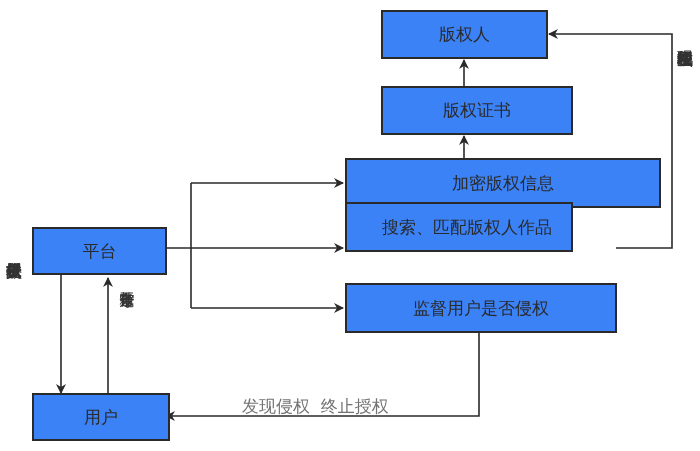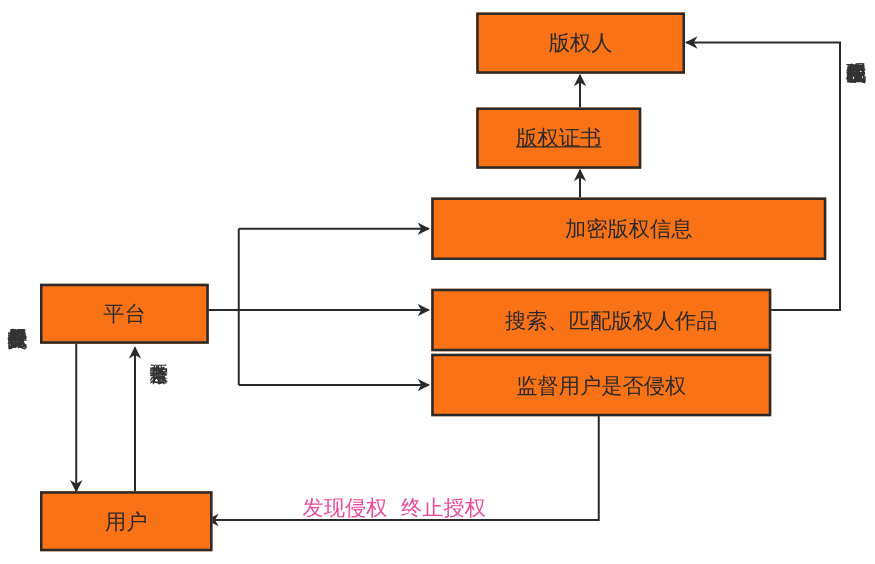--- a/index.html
+++ b/index.html
@@ -1,24 +1,24 @@
 <!DOCTYPE html>
 <html><head>
 <meta charset="utf-8">
 <style>
   html, body { margin: 0; padding: 0; background: #ffffff; }
   body { width: 700px; height: 451px; position: relative; overflow: hidden;
          font-family: "DejaVu Sans", sans-serif; color: #2a2a2a; }
   svg { position: absolute; left: 0; top: 0; }
   .box { position: absolute; border: 2px solid #2a2a2a; box-sizing: border-box;
          display: flex; align-items: center; justify-content: center;
-         font-size: 17px; background: #f97316; }
+         font-size: 17px; background: #3b82f6; }
   .vlabel { position: absolute; font-size: 16px; line-height: 19px;
             writing-mode: vertical-rl; letter-spacing: 0px; color: #333; }
-  .hlabel { position: absolute; font-size: 16px; color: #ec4899; white-space: nowrap; }
+  .hlabel { position: absolute; font-size: 16px; color: #737373; white-space: nowrap; }
 </style>
 </head>
 <body>
 
 <svg width="700" height="451">
   <defs>
     <marker id="arr" markerWidth="10" markerHeight="10" refX="9" refY="5" orient="auto" markerUnits="userSpaceOnUse">
       <path d="M0,0 L10,5 L0,10 L3,5 Z" fill="#2a2a2a"></path>
     </marker>
   </defs>
@@ -38,27 +38,27 @@
     <line x1="61" y1="275" x2="61" y2="393" marker-end="url(#arr)"></line>
     <line x1="108" y1="393" x2="108" y2="278" marker-end="url(#arr)"></line>
 
     <polyline points="479,332 479,416 166,416" marker-end="url(#arr)"></polyline>
   </g>
 </svg>
 
 <div class="box" style="left:381px;top:10px;width:167px;height:49px;">
   <span>版权人</span>
 </div>
-<div class="box" style="left:381px;top:86px;width:132px;height:49px;text-decoration:underline;">
+<div class="box" style="left:381px;top:86px;width:192px;height:49px;">
   <span>版权证书</span>
 </div>
 <div class="box" style="left:345px;top:158px;width:316px;height:50px;">
   <span>加密版权信息</span>
 </div>
-<div class="box" style="left:345px;top:231px;width:272px;height:50px;">
+<div class="box" style="left:345px;top:202px;width:228px;height:50px;">
   <span style="padding-left:16px;">搜索、匹配版权人作品</span>
 </div>
 <div class="box" style="left:345px;top:283px;width:272px;height:50px;justify-content:center;">
   <span>监督用户是否侵权</span>
 </div>
 <div class="box" style="left:32px;top:227px;width:135px;height:48px;">
   <span>平台</span>
 </div>
 <div class="box" style="left:32px;top:393px;width:138px;height:48px;">
   <span>用户</span>

